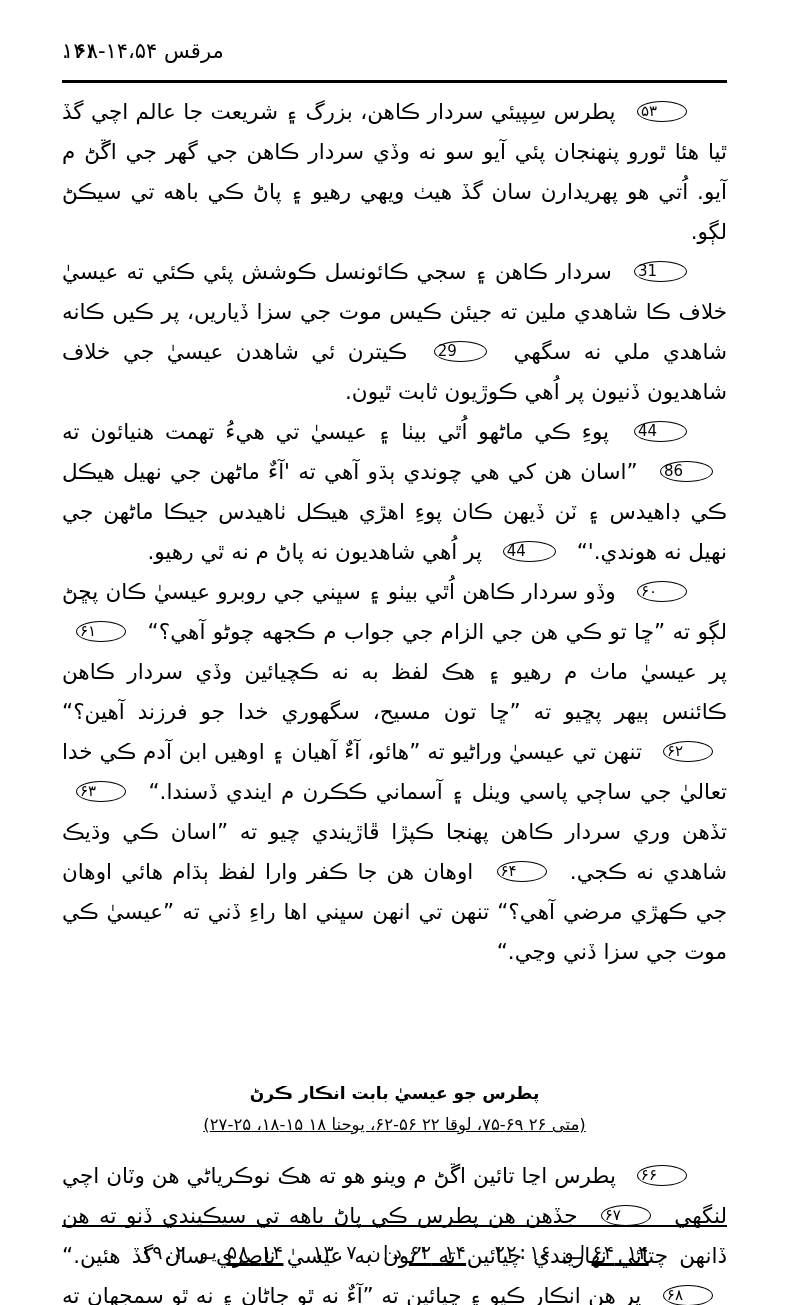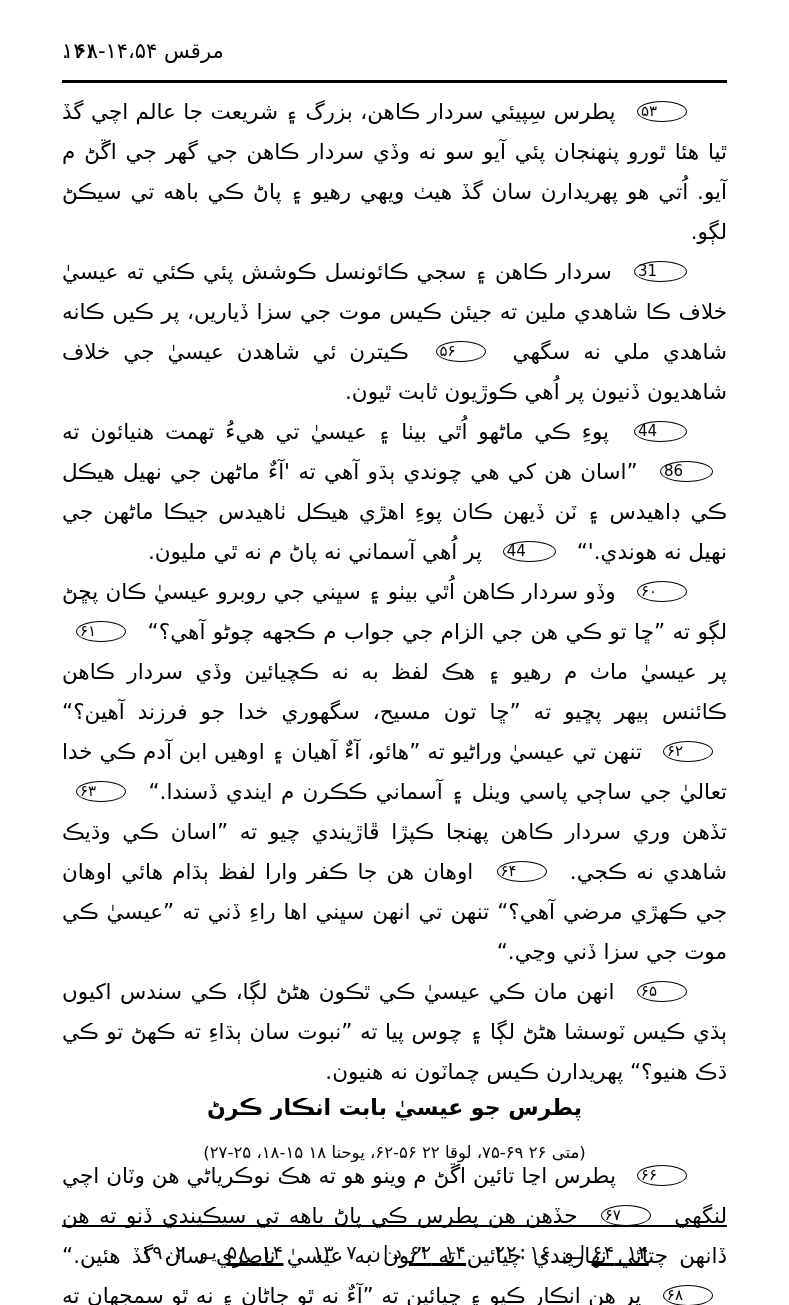--- a/index.html
+++ b/index.html
@@ -105,33 +105,34 @@
   
   .section-head {
     position: absolute;
     left: 62px;
     right: 62px;
     text-align: center;
     direction: rtl;
     unicode-bidi: isolate;
   }
   .section-title {
-    font-size: 22px;
+    font-size: 17px;
     font-weight: bold;
     line-height: 34px;
-    margin: 15px;
+    margin: 0;
     direction: rtl;
     unicode-bidi: isolate;
   }
   .section-refs {
     font-size: 16.5px;
     line-height: 26px;
     margin: 2px 0 0 0;
     direction: rtl;
     unicode-bidi: isolate;
+    text-decoration: underline;
   }
 
   
   .rule-bottom {
     position: absolute;
     bottom: 78px;
     left: 62px;
     right: 62px;
     height: 2.5px;
     background: #000;
@@ -175,24 +176,23 @@
 <div class="page">
 
   <div class="running-head">
     <div class="folio">۱۴۱</div>
     <div class="head-ref">مرقس ۱۴،۵۴-۶۸ .</div>
   </div>
   <div class="rule-top"></div>
 
   <div class="body-col" id="body-col-upper" style="top: 92px;">
       <p class="verse-block indent-first"><span class="vnum">۵۳</span> <span>پطرس سِپيئي سردار ڪاهن، بزرگ ۽ شريعت جا عالم اچي گڏ ٿيا هئا ٿورو پنهنجان پئي آيو سو نه وڏي سردار ڪاهن جي گهر جي اڱڻ م آيو. اُتي هو پهريدارن سان گڏ هيٺ ويهي رهيو ۽ پاڻ ڪي باهه تي سيڪڻ لڳو.</span> </p>
-      <p class="verse-block indent-first"><span class="vnum">31</span> <span>سردار ڪاهن ۽ سجي ڪائونسل ڪوشش پئي ڪئي ته عيسيٰ خلاف ڪا شاهدي ملين ته جيئن ڪيس موت جي سزا ڏياريں، پر ڪيں ڪانه شاهدي ملي نه سگهي</span> <span class="vnum">۵۶</span> <span>ڪيترن ئي شاهدن عيسيٰ جي خلاف شاهديون ڏنيون پر اُهي ڪوڙيون ثابت ٿيون.</span> </p>
-      <p class="verse-block indent-first"><span class="vnum">44</span> <span>پوءِ ڪي ماڻهو اُٿي بيٺا ۽ عيسيٰ تي هيءُ تهمت هنيائون ته</span> <span class="vnum">86</span> <span>”اسان هن کي هي چوندي ٻڌو آهي ته 'آءٌ ماڻهن جي نهيل هيڪل ڪي ڊاهيدس ۽ ٽن ڏيهن ڪان پوءِ اهڙي هيڪل ٺاهيدس جيڪا ماڻهن جي نهيل نه هوندي.'“</span> <span class="vnum">44</span> <span>پر اُهي آسماني نه پاڻ م نه ٿي مليون.</span> </p>
+      <p class="verse-block indent-first"><span class="vnum">31</span> <span>سردار ڪاهن ۽ سجي ڪائونسل ڪوشش پئي ڪئي ته عيسيٰ خلاف ڪا شاهدي ملين ته جيئن ڪيس موت جي سزا ڏياريں، پر ڪيں ڪانه شاهدي ملي نه سگهي</span> <span class="vnum">29</span> <span>ڪيترن ئي شاهدن عيسيٰ جي خلاف شاهديون ڏنيون پر اُهي ڪوڙيون ثابت ٿيون.</span> </p>
+      <p class="verse-block indent-first"><span class="vnum">44</span> <span>پوءِ ڪي ماڻهو اُٿي بيٺا ۽ عيسيٰ تي هيءُ تهمت هنيائون ته</span> <span class="vnum">86</span> <span>”اسان هن کي هي چوندي ٻڌو آهي ته 'آءٌ ماڻهن جي نهيل هيڪل ڪي ڊاهيدس ۽ ٽن ڏيهن ڪان پوءِ اهڙي هيڪل ٺاهيدس جيڪا ماڻهن جي نهيل نه هوندي.'“</span> <span class="vnum">44</span> <span>پر اُهي شاهديون نه پاڻ م نه ٿي رهيو.</span> </p>
       <p class="verse-block indent-first"><span class="vnum">۶۰</span> <span>وڏو سردار ڪاهن اُٿي بيٺو ۽ سڀني جي روبرو عيسيٰ ڪان پڇڻ لڳو ته ”ڇا تو ڪي هن جي الزام جي جواب م ڪجهه چوڻو آهي؟“</span> <span class="vnum">۶۱</span> <span>پر عيسيٰ ماٺ م رهيو ۽ هڪ لفظ به نه ڪچيائين وڏي سردار ڪاهن ڪائنس ٻيهر پڇيو ته ”ڇا تون مسيح، سگهوري خدا جو فرزند آهين؟“</span> <span class="vnum">۶۲</span> <span>تنهن تي عيسيٰ وراڻيو ته ”هائو، آءٌ آهيان ۽ اوهيں ابن آدم ڪي خدا تعاليٰ جي ساڄي پاسي ويٺل ۽ آسماني ڪڪرن م ايندي ڏسندا.“</span> <span class="vnum">۶۳</span> <span>تڏهن وري سردار ڪاهن پهنجا ڪپڙا ڦاڙيندي چيو ته ”اسان ڪي وڌيڪ شاهدي نه ڪجي.</span> <span class="vnum">۶۴</span> <span>اوهان هن جا ڪفر وارا لفظ ٻڌام هائي اوهان جي ڪهڙي مرضي آهي؟“ تنهن تي انهن سڀني اها راءِ ڏني ته ”عيسيٰ ڪي موت جي سزا ڏني وڃي.“</span> </p>
-      <p class="verse-block indent-first"><span class="vnum">۶۵</span> <span>انهن مان ڪي عيسيٰ ڪي ٿڪون هڻڻ لڳا، ڪي سندس اکيوں ٻڌي ڪيس ٽوسشا هڻڻ لڳا ۽ چوس پيا ته ”نبوت سان ٻڌاءِ ته ڪهڻ تو ڪي ڌڪ هنيو؟“ پهريدارن ڪيس چماٽون نه هنيون.</span> </p>
     </div>
 
   <div class="section-head" id="section-head" style="top: 1076px;">
     <p class="section-title">پطرس جو عيسيٰ بابت انڪار ڪرڻ</p>
     <p class="section-refs">(متى ۲۶ ۶۹-۷۵، لوقا ۲۲ ۵۶-۶۲، یوحنا ۱۸ ۱۵-۱۸، ۲۵-۲۷)</p>
   </div>
 
   <div class="body-col" id="body-col-lower" style="top: 1156px;">
       <p class="verse-block indent-first"><span class="vnum">۶۶</span> <span>پطرس اڃا تائين اڱڻ م وينو هو ته هڪ نوڪرياڻي هن وٽان اچي لنگهي</span> <span class="vnum">۶۷</span> <span>جڏهن هن پطرس ڪي پاڻ باهه تي سيڪيندي ڏنو ته هن ڏانهن چتائي نهاريندي چيائين ته ”تون به عيسيٰ ناصري سان گڏ هئين.“</span> <span class="vnum">۶۸</span> <span>پر هن انڪار ڪيو ۽ چيائين ته ”آءٌ نه ٿو ڄاڻان ۽ نه ٿو سمجهان ته تون ڇا چئي</span> </p>
     </div>

